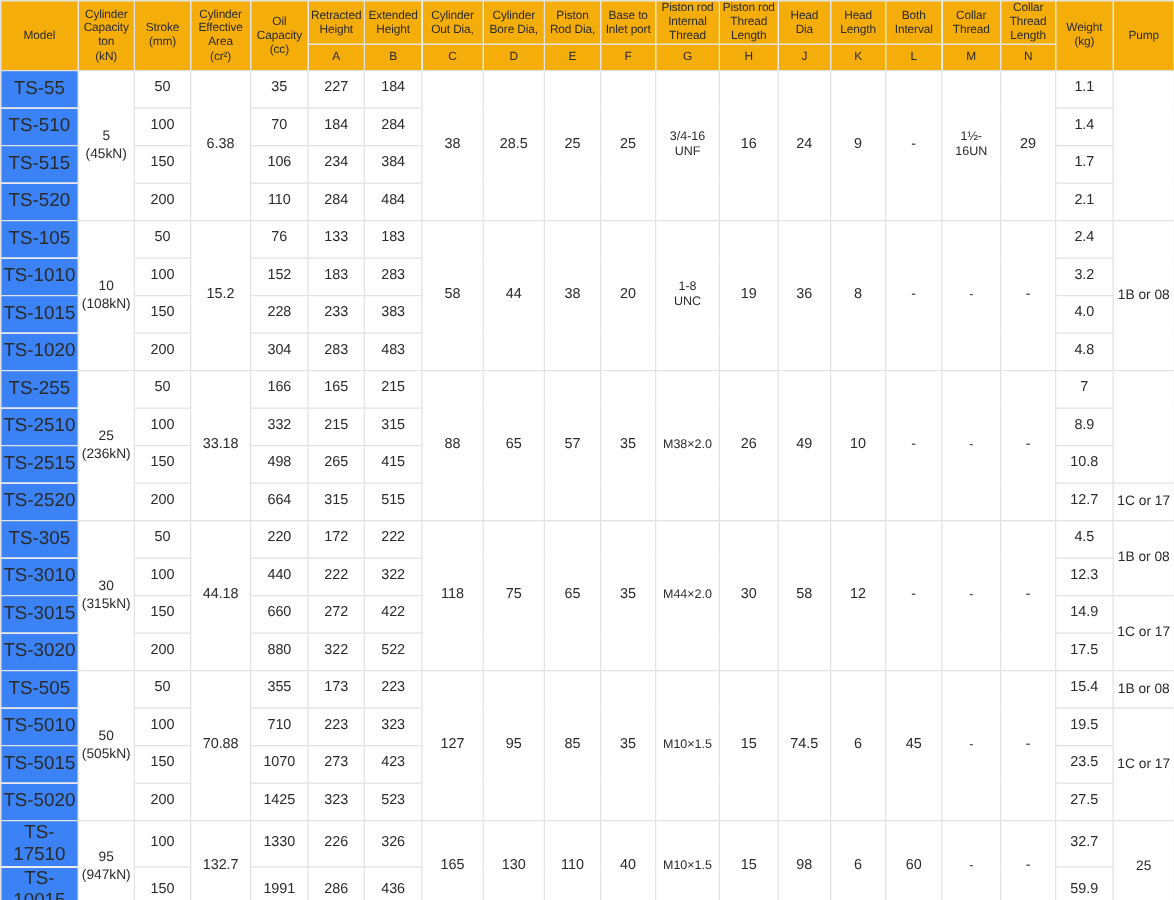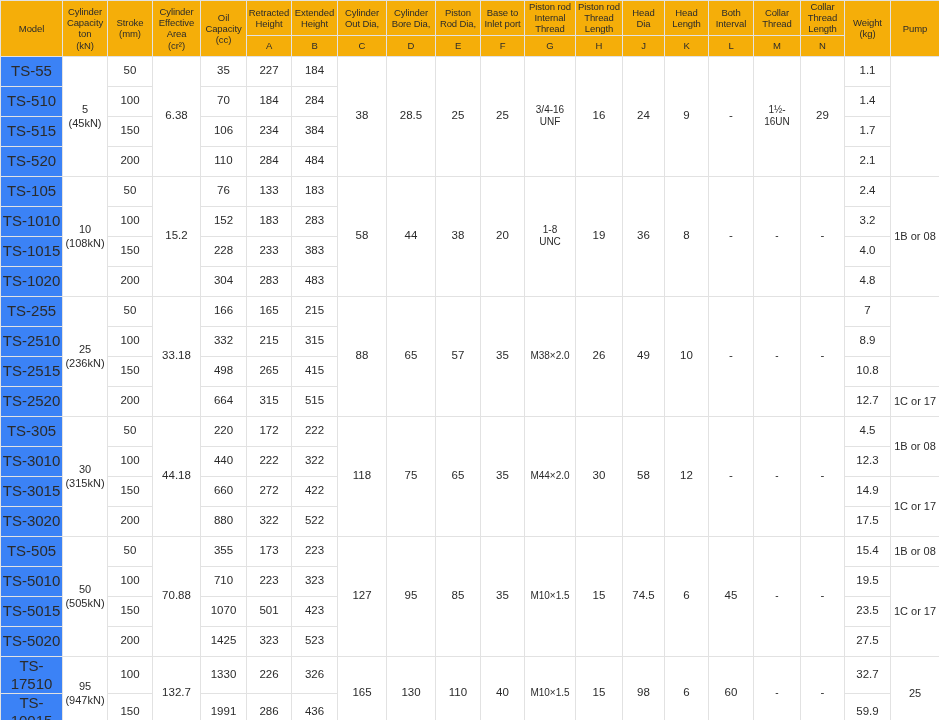--- a/index.html
+++ b/index.html
@@ -411,21 +411,21 @@
         <td>710</td>
         <td>223</td>
         <td>323</td>
         <td>19.5</td>
         <td class="pump-cell" rowspan="3">1C or 17</td>
       </tr>
       <tr>
         <td class="model-cell">TS-5015</td>
         <td>150</td>
         <td>1070</td>
-        <td>501</td>
+        <td>273</td>
         <td>423</td>
         <td>23.5</td>
       </tr>
       <tr>
         <td class="model-cell">TS-5020</td>
         <td>200</td>
         <td>1425</td>
         <td>323</td>
         <td>523</td>
         <td>27.5</td>

